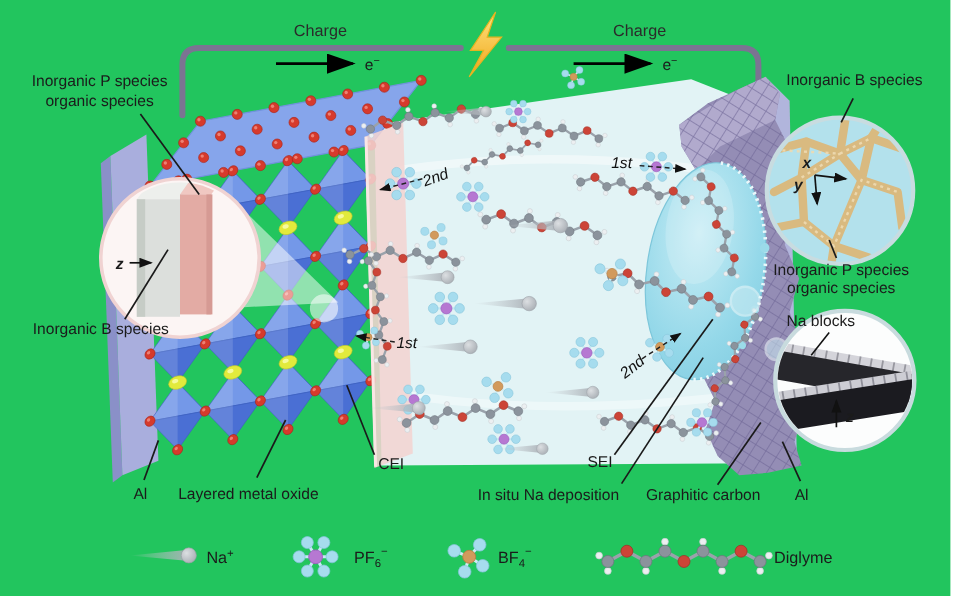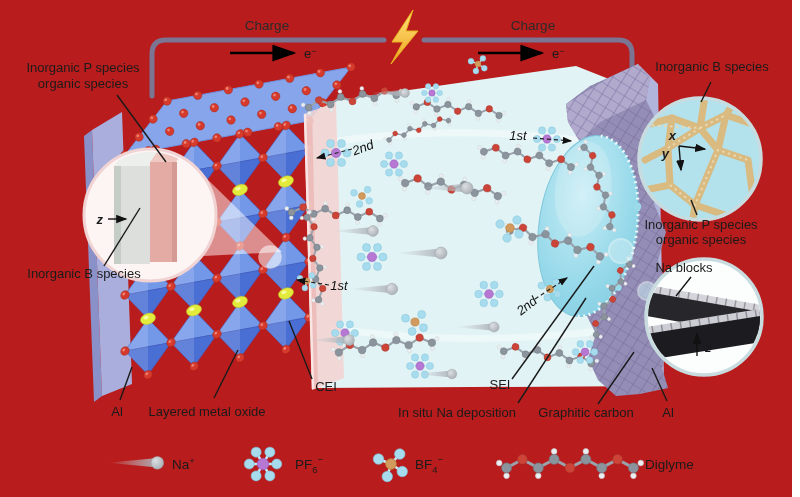--- a/index.html
+++ b/index.html
@@ -1,16 +1,16 @@
 <!DOCTYPE html>
 <html><head>
 <meta charset="utf-8">
 <style>
   html,body{margin:0;padding:0;background:#ffffff;}
-  #stage{position:relative;width:792px;height:497px;background:#b91c1c;overflow:hidden;
+  #stage{position:relative;width:792px;height:497px;background:#22c55e;overflow:hidden;
          font-family:"Liberation Sans",sans-serif;}
   svg{position:absolute;left:0;top:0;}
   text{font-family:"Liberation Sans",sans-serif;fill:#1b1b1b;}
   .lbl{font-size:13px;}
   .ord{font-size:13px;font-style:italic;fill:#101010;}
   .axis{font-size:13px;font-style:italic;font-weight:bold;}
   .charge{font-size:13.5px;fill:#2b2b2b;}
   .legend-t{font-size:13.5px;}
 </style>
 </head>

